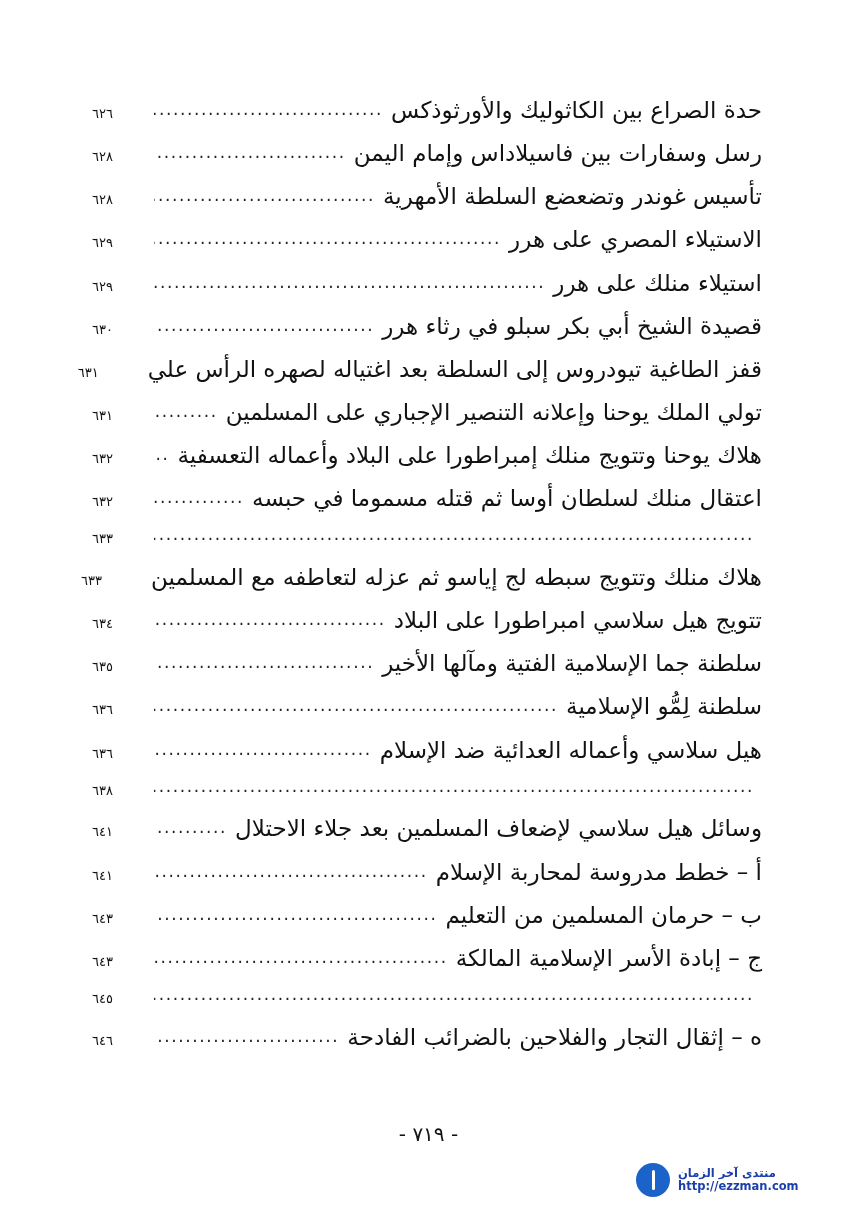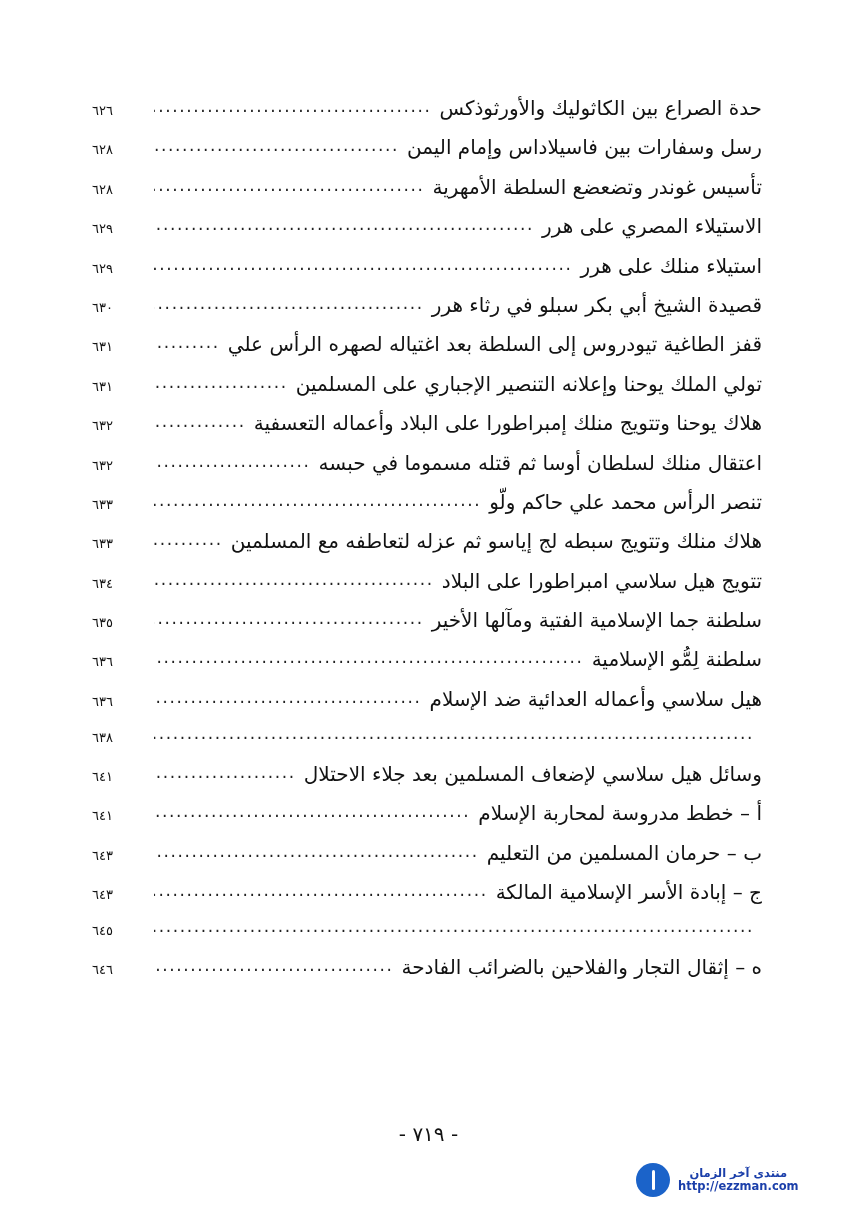--- a/index.html
+++ b/index.html
@@ -36,21 +36,21 @@
     align-items: baseline;
     width: 100%;
     margin-bottom: 14.4px;
     font-size: 19.5px;
     line-height: 1.25;
     white-space: nowrap;
   }
   .toc-title {
     flex: 0 0 auto;
     font-family: "DejaVu Sans", sans-serif;
-    font-size: 20px;
+    font-size: 23px;
     letter-spacing: 0px;
     color: #121212;
   }
   .toc-dots {
     flex: 1 1 auto;
     overflow: hidden;
     margin: 0 8px 0 10px;
     position: relative;
     top: -3px;
     color: #222;
@@ -84,21 +84,21 @@
     height: 44px;
     display: flex;
     flex-direction: row-reverse;
     align-items: center;
     justify-content: flex-start;
     gap: 8px;
   }
   .wm-text {
     display: flex;
     flex-direction: column;
-    align-items: center;
+    align-items: flex-end;
     line-height: 1.15;
   }
   .wm-title {
     font-size: 11.5px;
     color: #1b3faa;
     font-family: "DejaVu Sans", sans-serif;
     font-weight: bold;
   }
   .wm-url {
     font-size: 11.5px;
@@ -188,21 +188,20 @@
       <span class="toc-page">٦٣٢</span>
     </li>
 
     <li class="toc-entry">
       <span class="toc-title">اعتقال منلك لسلطان أوسا ثم قتله مسموما في حبسه</span>
       <span class="toc-dots">......................................................................................</span>
       <span class="toc-page">٦٣٢</span>
     </li>
 
     <li class="toc-entry">
-      <span class="toc-title">تنصر الرأس محمد علي حاكم ولّو</span>
       <span class="toc-dots">......................................................................................</span>
       <span class="toc-page">٦٣٣</span>
     </li>
 
     <li class="toc-entry">
       <span class="toc-title">هلاك منلك وتتويج سبطه لج إياسو ثم عزله لتعاطفه مع المسلمين</span>
       <span class="toc-dots">......................................................................................</span>
       <span class="toc-page">٦٣٣</span>
     </li>
 

